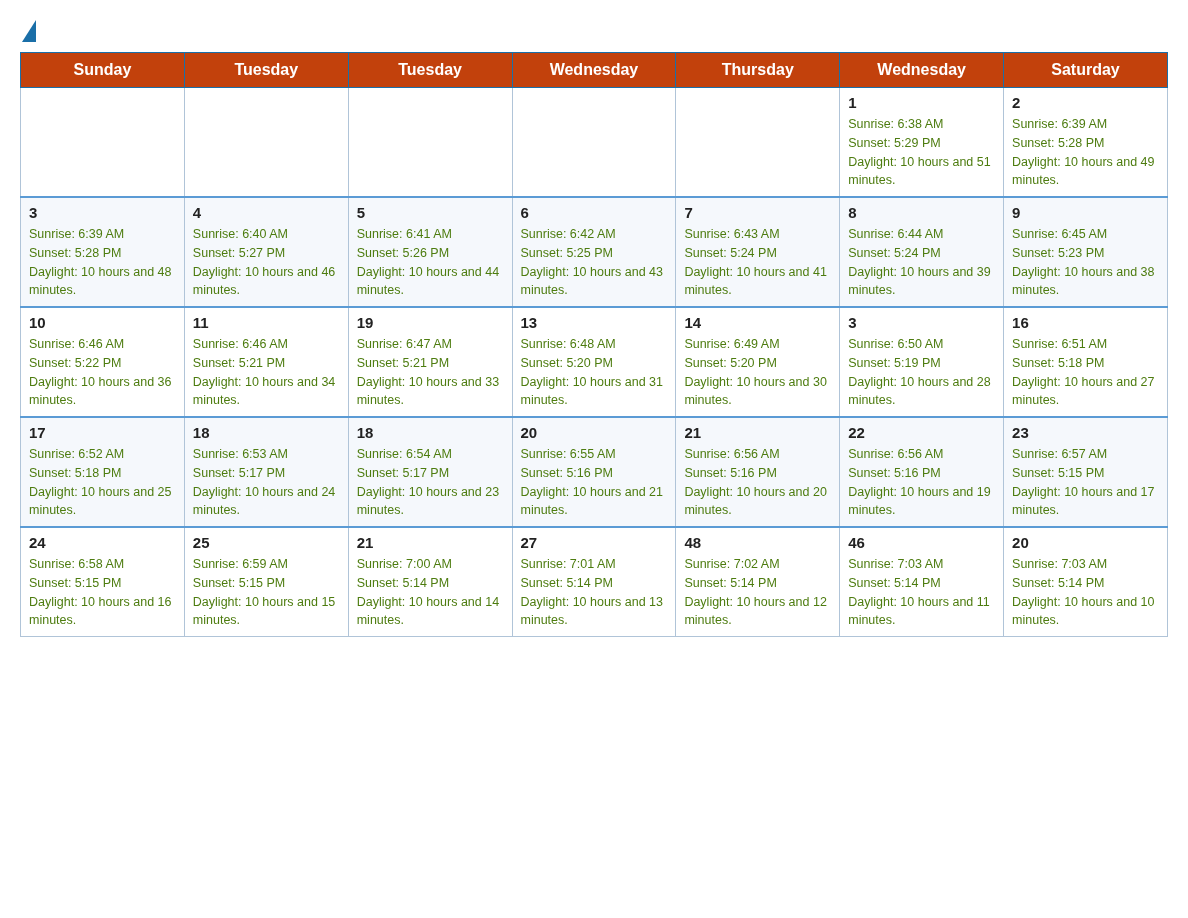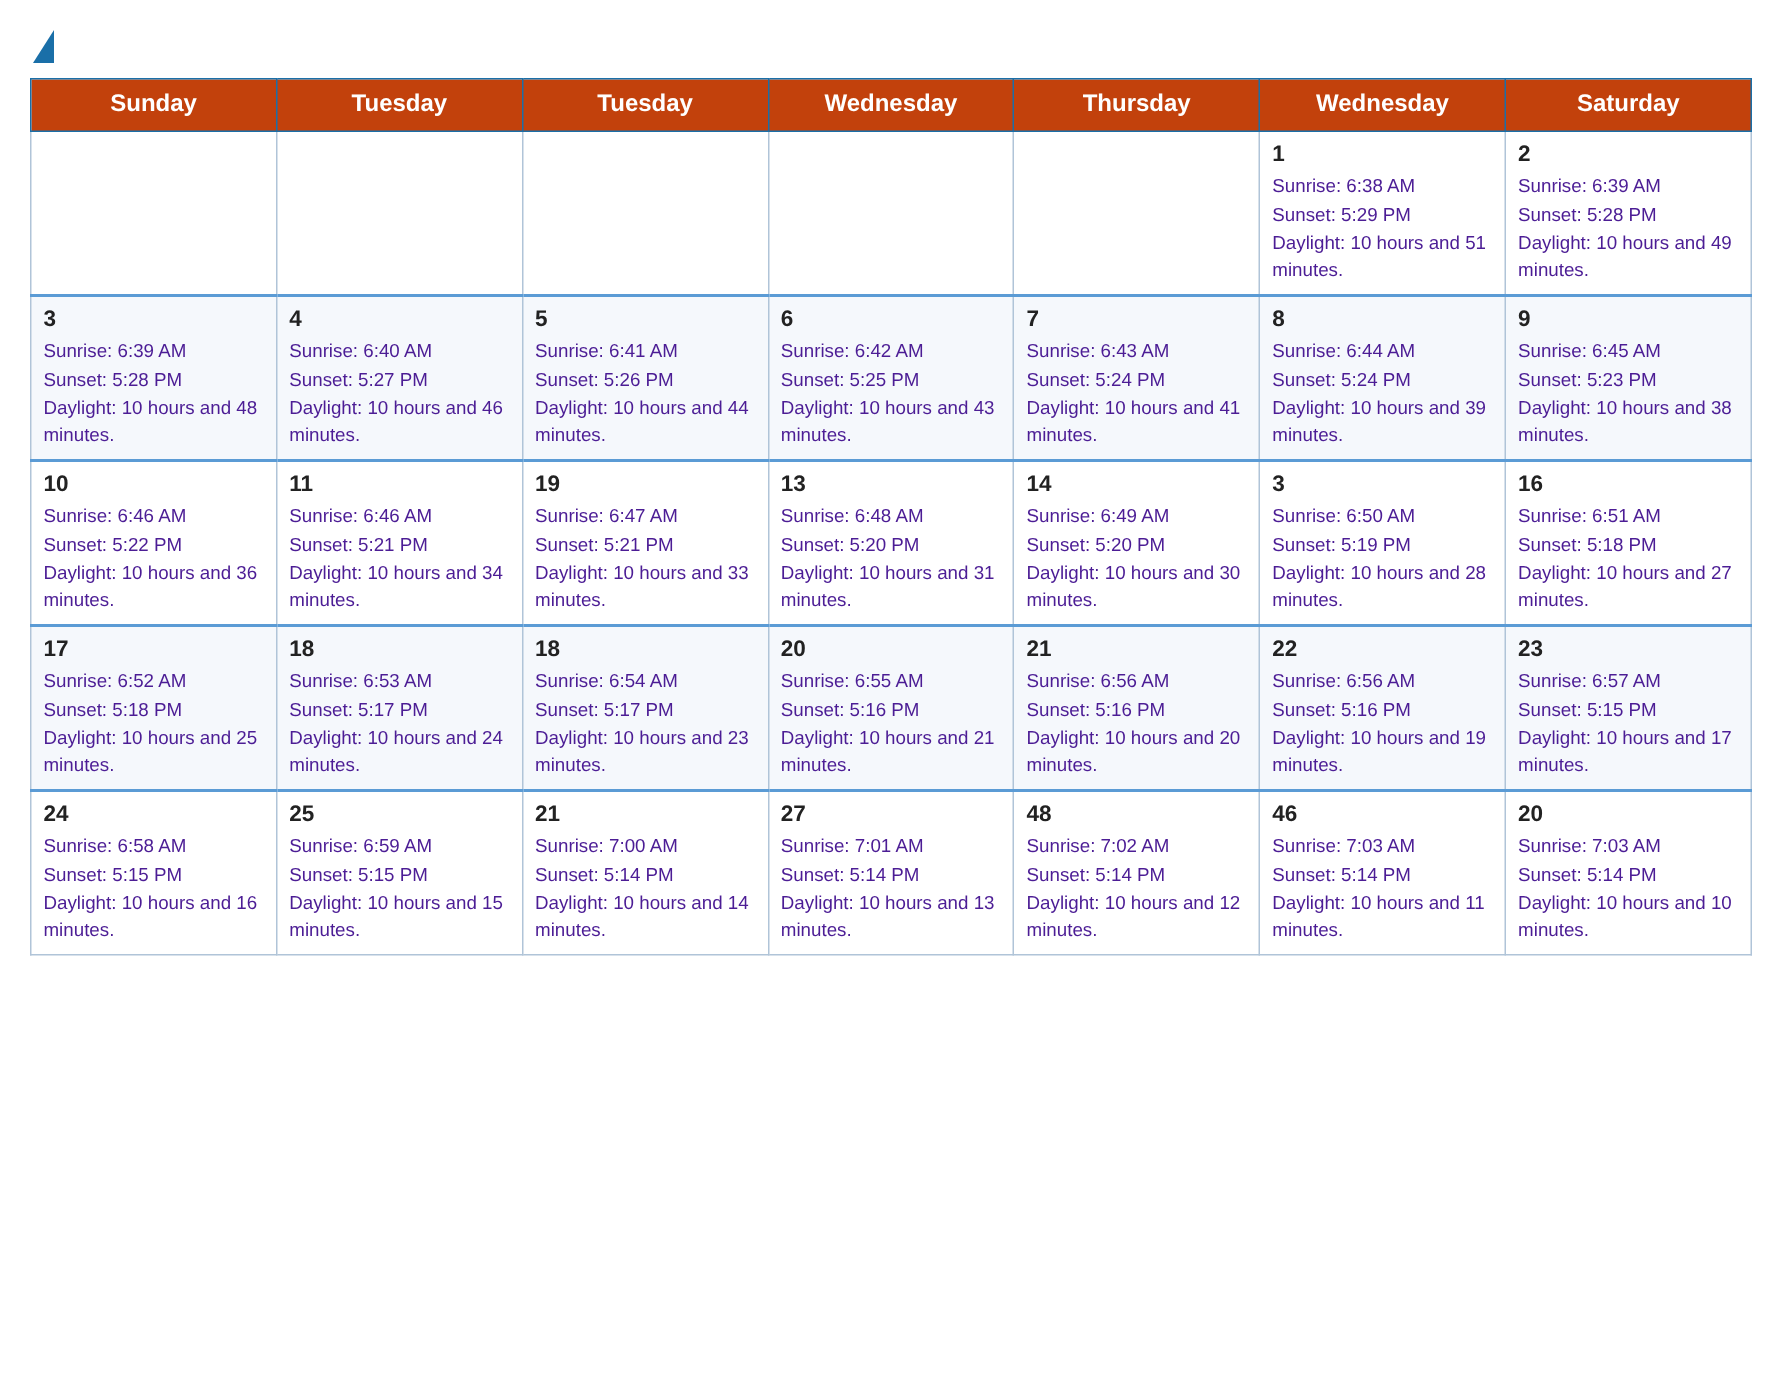--- a/index.html
+++ b/index.html
@@ -84,21 +84,21 @@
       background: #f5f8fc;
     }
     .day-number {
       font-size: 15px;
       font-weight: bold;
       color: #222;
       margin-bottom: 4px;
     }
     .day-info {
       font-size: 12.5px;
-      color: #4c1d95;
+      color: #4d7c0f;
       line-height: 1.5;
     }
     .empty-cell {
       background: #f9f9f9;
     }
     .row-divider td {
       border-top: 2px solid #5b9bd5;
     }
   </style>
 </head>

